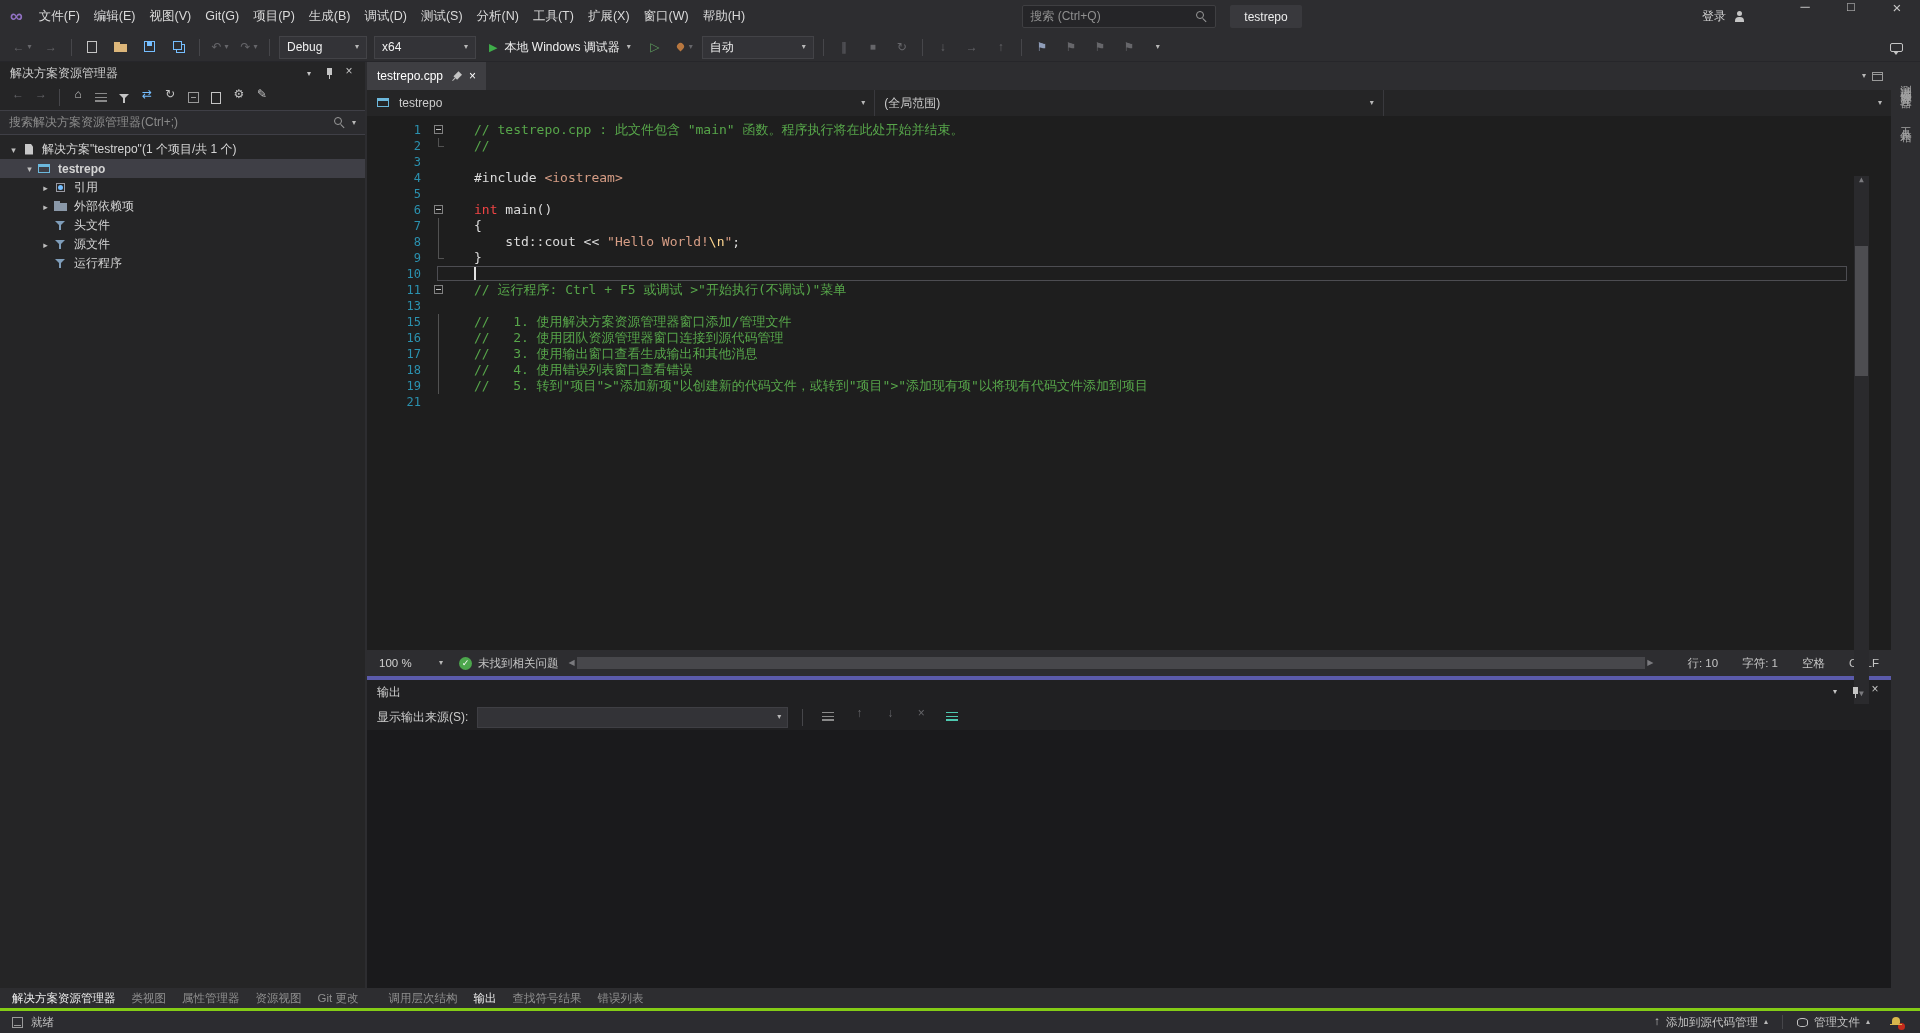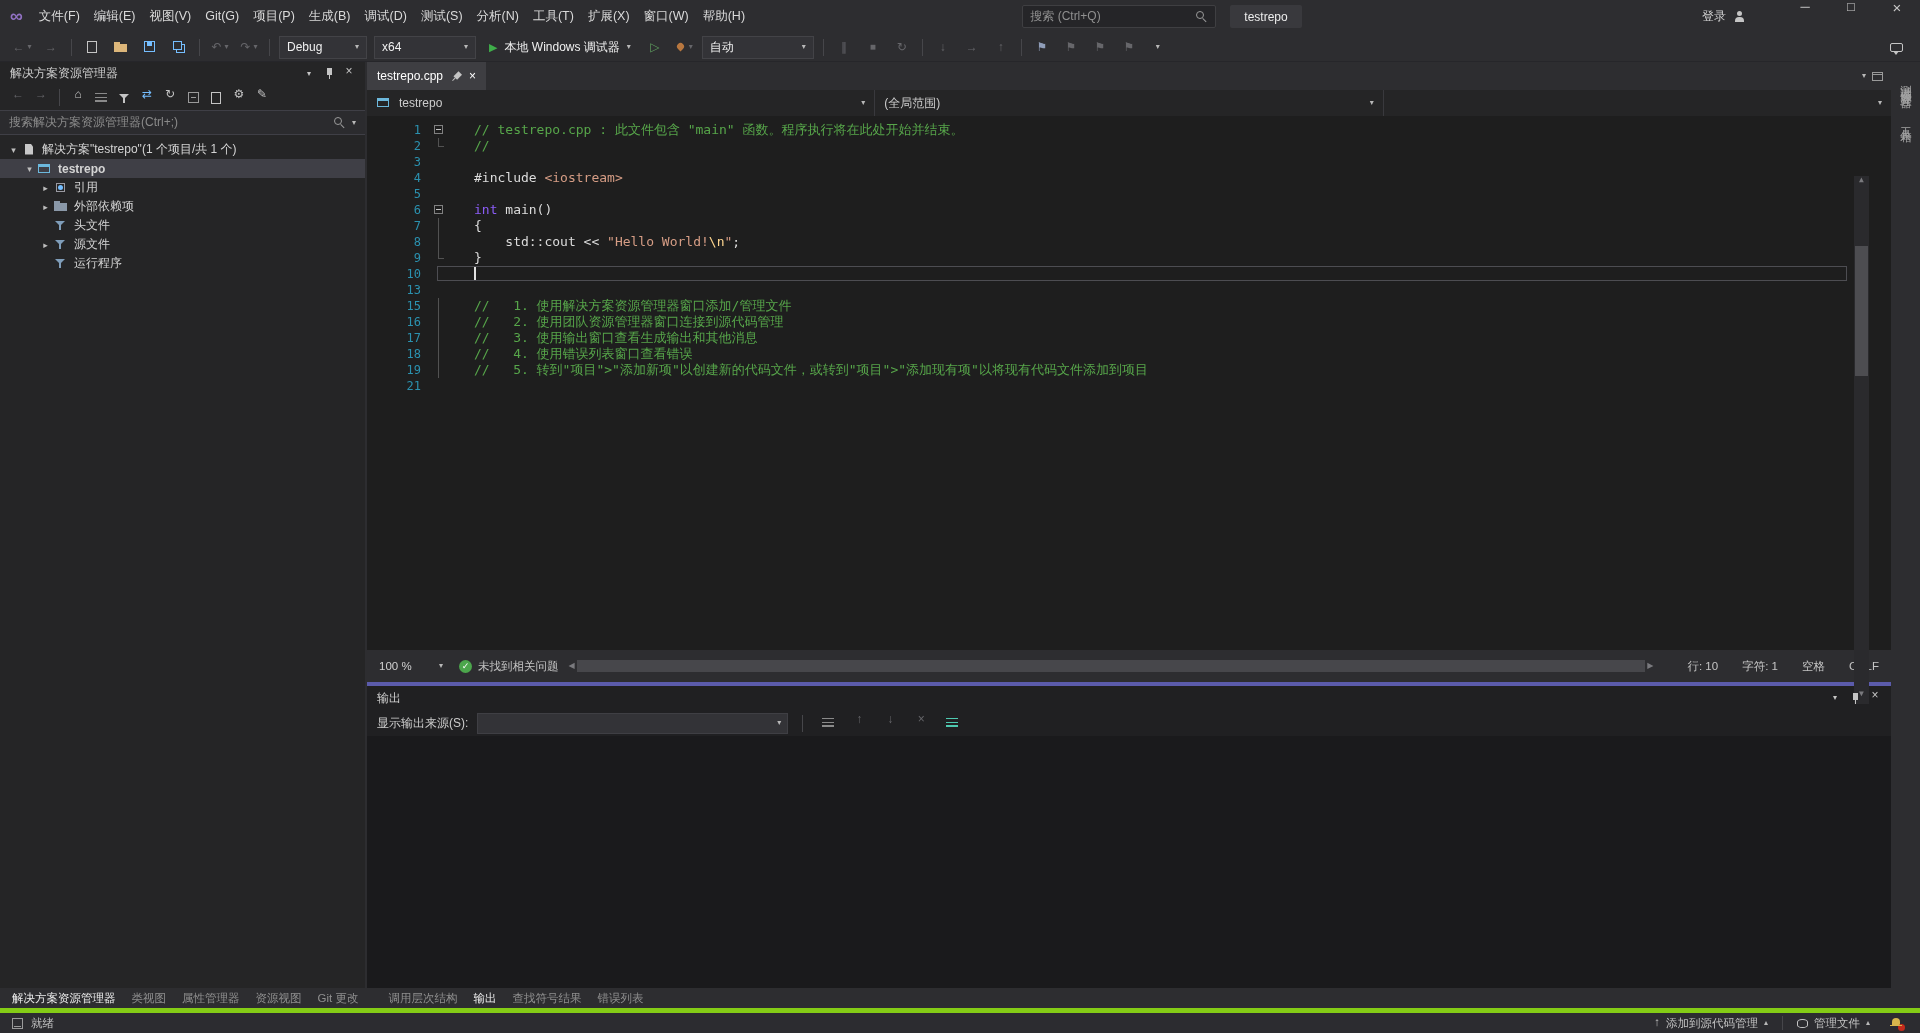--- a/index.html
+++ b/index.html
@@ -67,28 +67,28 @@
   .code-row{display:flex;height:16px;line-height:16px;position:relative}
   .code-row.cur::before{content:"";position:absolute;left:70px;right:44px;top:0;height:15px;border:1px solid #4d4d52;box-sizing:border-box;pointer-events:none}
   .ln{width:54px;flex:none;text-align:right;padding-right:10px;color:#2b91af;font-size:12px}
   .fold-col{width:16px;flex:none;position:relative}
   .f-box::before{content:"";position:absolute;left:3px;top:3px;width:9px;height:9px;border:1px solid #808080;background:#1e1e1e;box-sizing:border-box}
   .f-box::after{content:"";position:absolute;left:5px;top:7px;width:5px;height:1px;background:#c5c5c5}
   .f-line::before{content:"";position:absolute;left:7px;top:0;bottom:0;width:1px;background:#525252}
   .f-end::before{content:"";position:absolute;left:7px;top:0;height:9px;width:1px;background:#525252}
   .f-end::after{content:"";position:absolute;left:7px;top:8px;width:6px;height:1px;background:#525252}
   .code-text{white-space:pre;position:relative;padding-left:27px;color:#dcdcdc}
-  .tk-cm{color:#57a64a}.tk-kw{color:#8b5cf6}.tk-str{color:#d69d85}.tk-esc{color:#ffd68f}.tk-df{color:#dcdcdc}
+  .tk-cm{color:#57a64a}.tk-kw{color:#ef4444}.tk-str{color:#d69d85}.tk-esc{color:#ffd68f}.tk-df{color:#dcdcdc}
   .text-caret{position:absolute;left:27px;top:1px;width:1.5px;height:13px;background:#e0e0e0}
 
   .vscroll{position:absolute;top:60px;right:22px;width:15px;height:528px;background:#2a2a2d}
   .vthumb{position:absolute;left:1px;top:70px;width:13px;height:130px;background:#4d4d51}
   .varrow{position:absolute;left:0;width:15px;height:14px;display:flex;align-items:center;justify-content:center;color:#7a7a7e;font-size:8px}
 
-  .edbar{height:32px;background:#2d2d30;display:flex;align-items:center;font-size:11.5px;color:#c5c5c5;padding:0 0 0 6px}
+  .edbar{height:26px;background:#2d2d30;display:flex;align-items:center;font-size:11.5px;color:#c5c5c5;padding:0 0 0 6px}
   .zoom{width:64px;height:17px;display:flex;align-items:center;padding:0 6px;gap:8px;color:#d0d0d0}
   .health-dot{width:13px;height:13px;border-radius:50%;background:#4ca64c;color:#fff;font-size:9px;display:flex;align-items:center;justify-content:center;margin:0 6px 0 10px}
   .hscroll{flex:1;height:14px;margin:0 10px;display:flex;align-items:center;gap:2px;color:#7a7a7e;font-size:8px}
   .hthumb{flex:1;height:12px;background:#47474b}
   .ed-stat{margin-left:24px;white-space:nowrap}
   .ed-stat:last-child{margin-right:12px}
 
   .splitter{height:4px;background:#5b5bab}
 
   .output{flex:1;display:flex;flex-direction:column;background:#202022}
@@ -97,21 +97,21 @@
   .out-combo{width:300px;height:19px;background:#333337;border:1px solid #3f3f44;display:flex;align-items:center;padding:0 2px 0 7px;color:#e0e0e0}
   .obtn{width:22px;height:20px;display:flex;align-items:center;justify-content:center;color:#8a8a8a}
   .out-content{flex:1;background:#1a1a1c}
 
   
   #paneltabs{left:0;top:988px;width:1920px;height:20px;background:#2d2d30;display:flex;align-items:center;padding-left:4px;box-sizing:border-box;font-size:11.5px}
   .ptab{padding:0 8px;color:#8f8f8f;white-space:nowrap}
   .ptab.active{color:#ececec}
   .grp-gap{width:14px}
 
-  #statusbar{left:0;top:1008px;width:1920px;height:25px;background:#2c2c30;border-top:5px solid #84cc16;display:flex;align-items:center;padding:0 12px;box-sizing:border-box;gap:8px;color:#c0c0c0;font-size:11.5px}
+  #statusbar{left:0;top:1008px;width:1920px;height:25px;background:#2c2c30;border-top:3px solid #84cc16;display:flex;align-items:center;padding:0 12px;box-sizing:border-box;gap:8px;color:#c0c0c0;font-size:11.5px}
   .sb-item{display:flex;align-items:center;gap:6px;padding:0 6px;white-space:nowrap}
   .sb-sep{width:1px;height:14px;background:#46464a}
 
   #rightstrip{left:1891px;top:62px;width:29px;height:926px;background:#2d2d30;display:flex;flex-direction:column;align-items:center;padding-top:14px;gap:28px;box-sizing:border-box}
   .vtab{writing-mode:vertical-rl;color:#a4a4a4;font-size:11.5px;letter-spacing:2px;cursor:default}
 
   
   .ci{display:inline-block;position:relative;flex:none}
   .i-search{width:13px;height:13px}
   .i-search::before{content:"";position:absolute;left:1px;top:1px;width:6px;height:6px;border:1.4px solid #9a9a9a;border-radius:50%}
@@ -438,20 +438,25 @@
           <span class="ln">9</span>
           <span class="fold-col f-end"></span>
           <span class="code-text"><span class="tk-df">}</span></span>
         </div>
         <div class="code-row cur">
           <span class="ln">10</span>
           <span class="fold-col f-none"></span>
           <span class="code-text"><span class="text-caret"></span></span>
         </div>
         <div class="code-row">
+          <span class="ln">11</span>
+          <span class="fold-col f-box"></span>
+          <span class="code-text"><span class="tk-cm">// 运行程序: Ctrl + F5 或调试 &gt;"开始执行(不调试)"菜单</span></span>
+        </div>
+        <div class="code-row">
           <span class="ln">13</span>
           <span class="fold-col f-none"></span>
           <span class="code-text"></span>
         </div>
         <div class="code-row">
           <span class="ln">15</span>
           <span class="fold-col f-line"></span>
           <span class="code-text"><span class="tk-cm">//   1. 使用解决方案资源管理器窗口添加/管理文件</span></span>
         </div>
         <div class="code-row">

